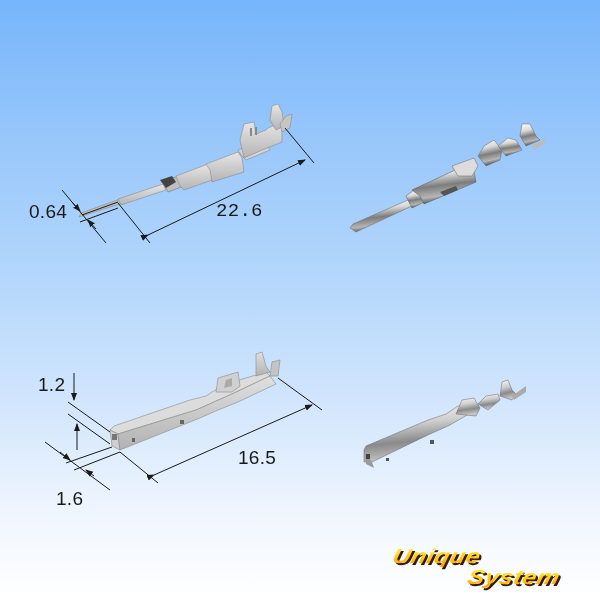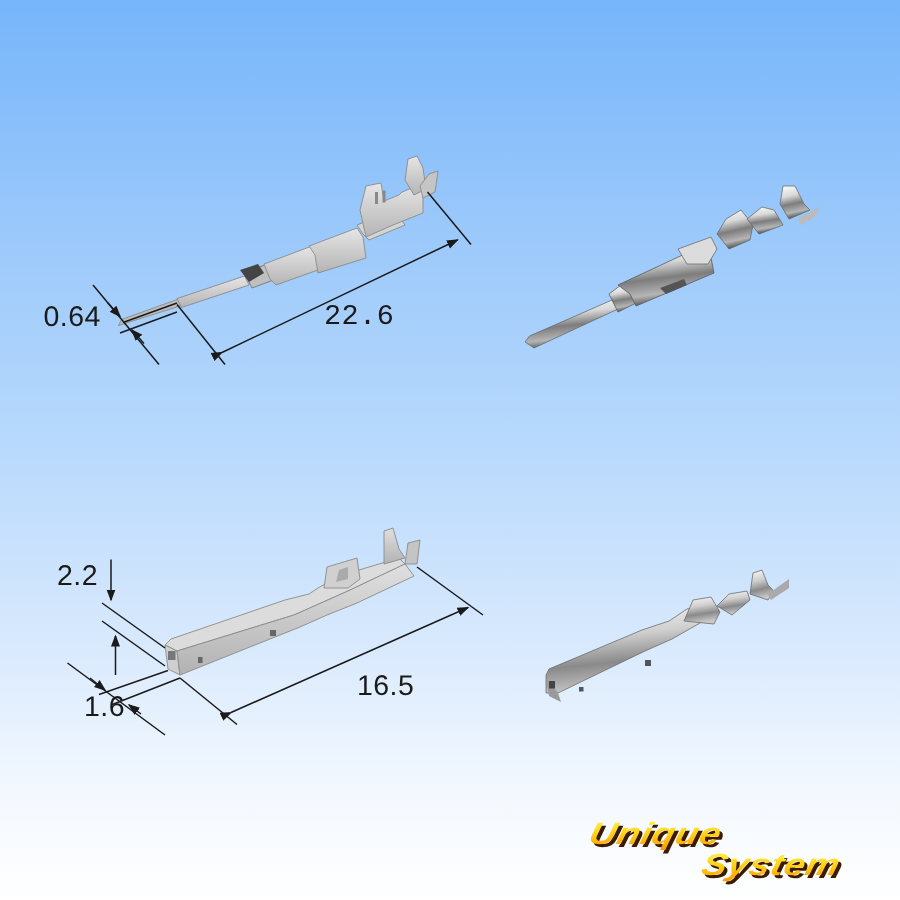--- a/index.html
+++ b/index.html
@@ -124,22 +124,22 @@
       <line x1="74" y1="470" x2="120" y2="452"></line>
       <line x1="60" y1="452" x2="70" y2="460" marker-end="url(#arr2)"></line>
       <line x1="94" y1="476" x2="86" y2="470" marker-end="url(#arr2)"></line>
 
       <line x1="120" y1="452" x2="158" y2="483"></line>
       <line x1="278" y1="378" x2="322" y2="410"></line>
 
       <line x1="154" y1="475" x2="312" y2="405" marker-start="url(#arr2)" marker-end="url(#arr2)"></line>
     </g>
   </svg>
-  <div class="dim-label" style="left:38px;top:374px;">2.2</div>
-  <div class="dim-label" style="left:56px;top:461px;">1.6</div>
+  <div class="dim-label" style="left:38px;top:374px;">1.2</div>
+  <div class="dim-label" style="left:56px;top:488px;">1.6</div>
   <div class="dim-label" style="left:238px;top:447px;">16.5</div>
 
   <svg width="600" height="600" style="position:absolute;left:0;top:0" viewBox="0 0 600 600">
     <defs>
       <linearGradient id="gChrome" x1="0" y1="0" x2="0.2" y2="1">
         <stop offset="0" stop-color="#ffffff"></stop>
         <stop offset="0.35" stop-color="#d8d8d8"></stop>
         <stop offset="0.6" stop-color="#7d7d7d"></stop>
         <stop offset="0.85" stop-color="#b5b5b5"></stop>
         <stop offset="1" stop-color="#5e5e5e"></stop>

